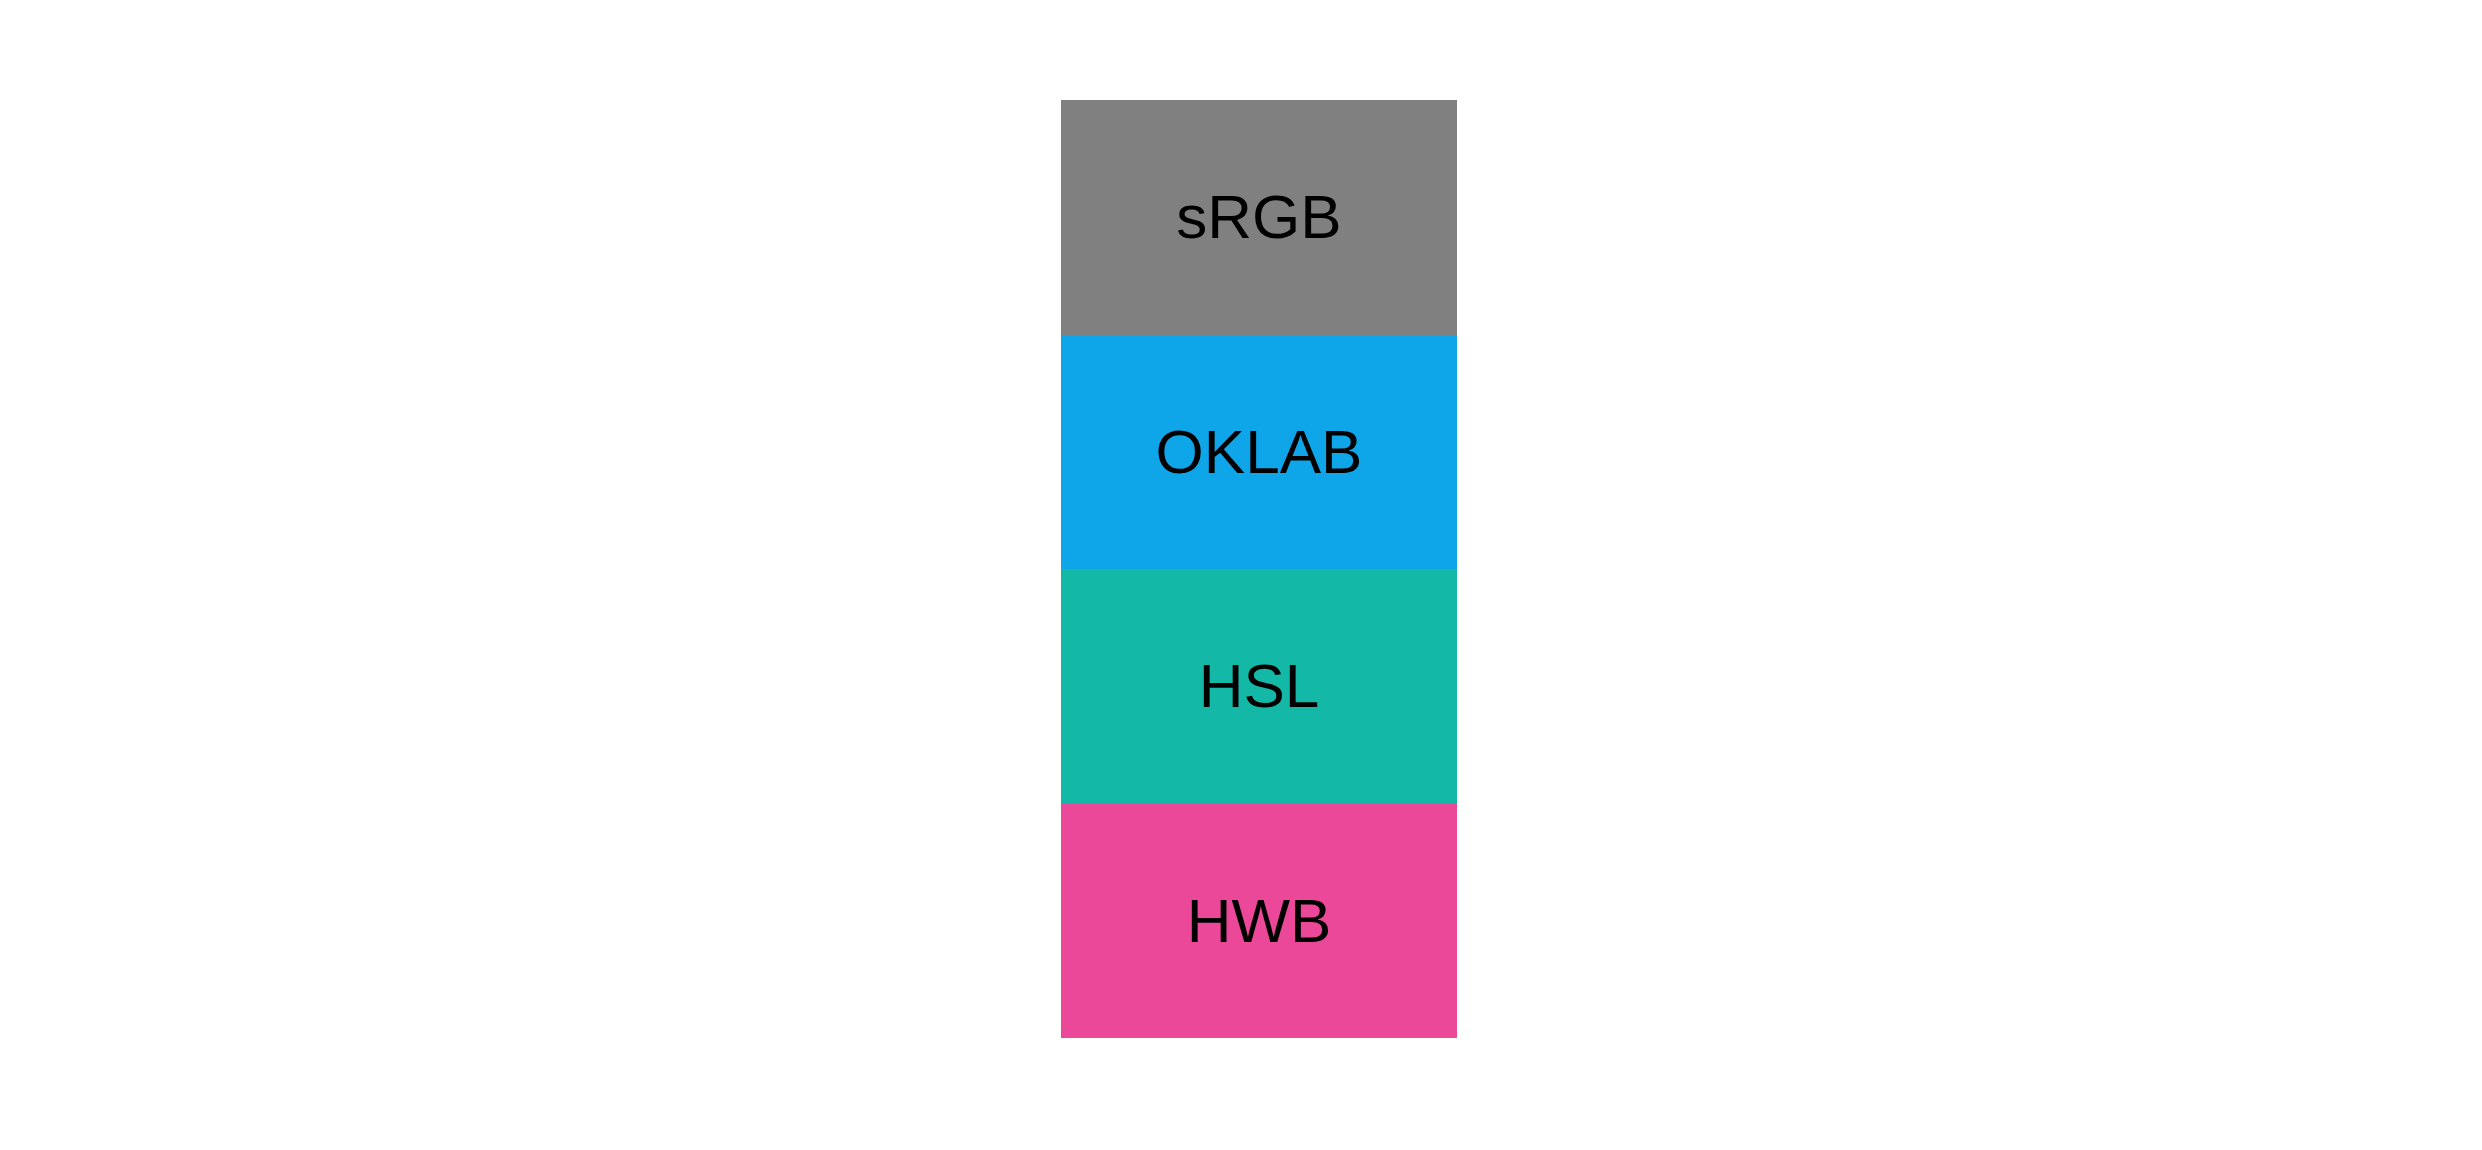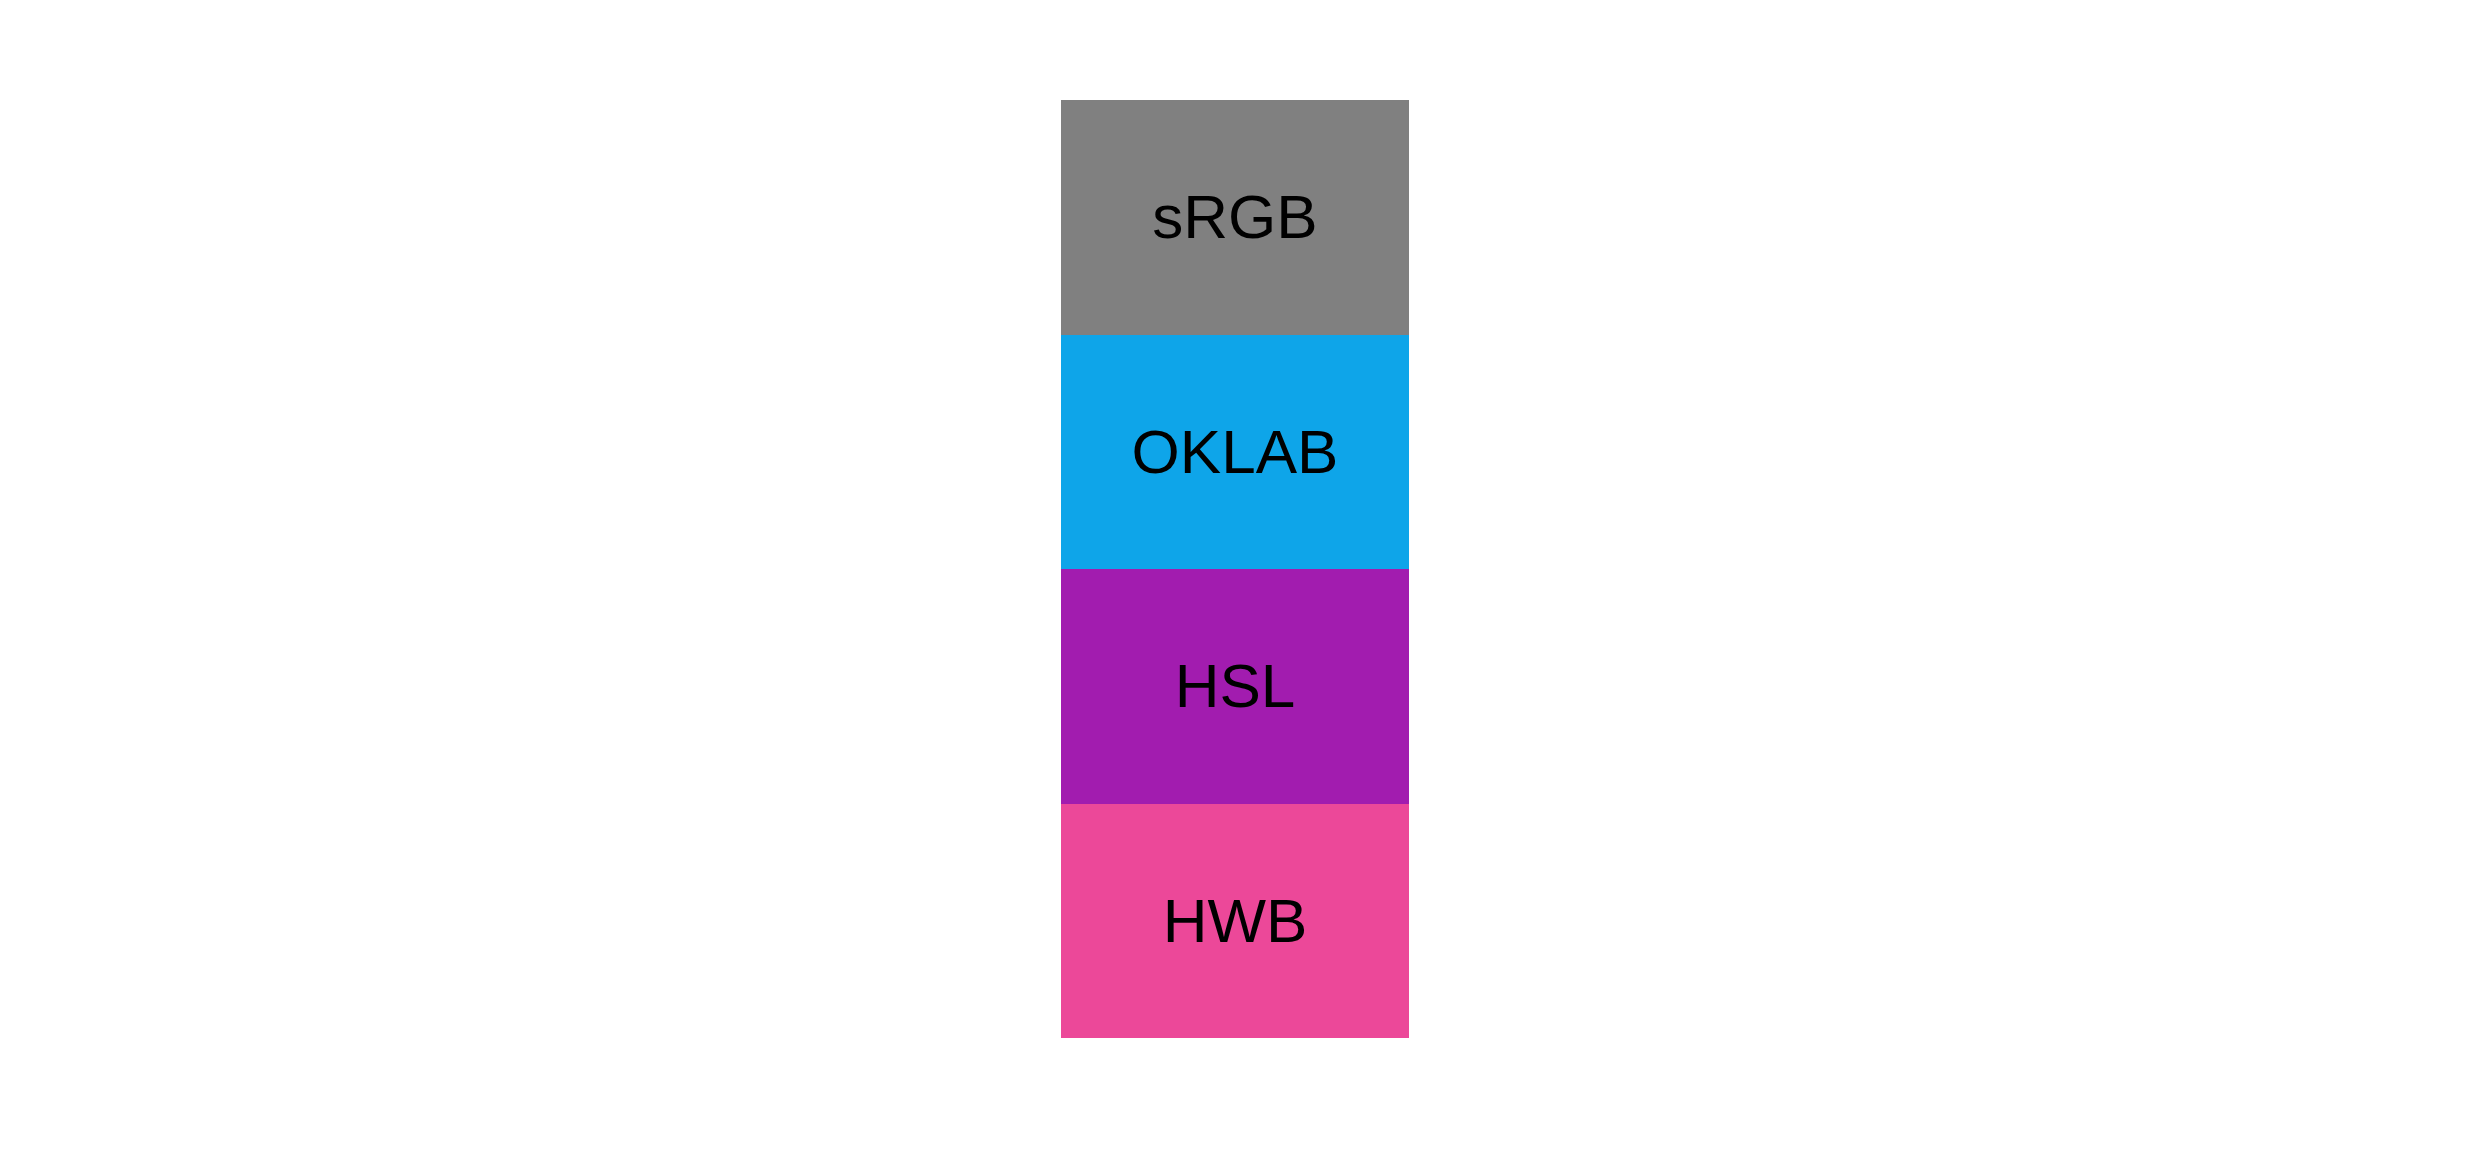--- a/index.html
+++ b/index.html
@@ -11,21 +11,21 @@
     height: 1150px;
     position: relative;
     background: #ffffff;
     font-family: "Liberation Sans", sans-serif;
     overflow: hidden;
   }
   .stack {
     position: absolute;
     left: 1061px;
     top: 100px;
-    width: 348px;
+    width: 396px;
     height: 938px;
     display: flex;
     flex-direction: column;
   }
   .swatch {
     flex: 1 1 0;
     display: flex;
     align-items: center;
     justify-content: center;
   }
@@ -42,21 +42,21 @@
 <div class="stack">
 
   <div class="swatch" style="background-color: rgb(128, 128, 128);">
     <span class="label">sRGB</span>
   </div>
 
   <div class="swatch" style="background-color: #0ea5e9;">
     <span class="label">OKLAB</span>
   </div>
 
-  <div class="swatch" style="background-color: #a21caf;">
+  <div class="swatch" style="background-color: #14b8a6;">
     <span class="label">HSL</span>
   </div>
 
   <div class="swatch" style="background-color: #ec4899;">
     <span class="label">HWB</span>
   </div>
 
 </div>
 
 </body></html>

